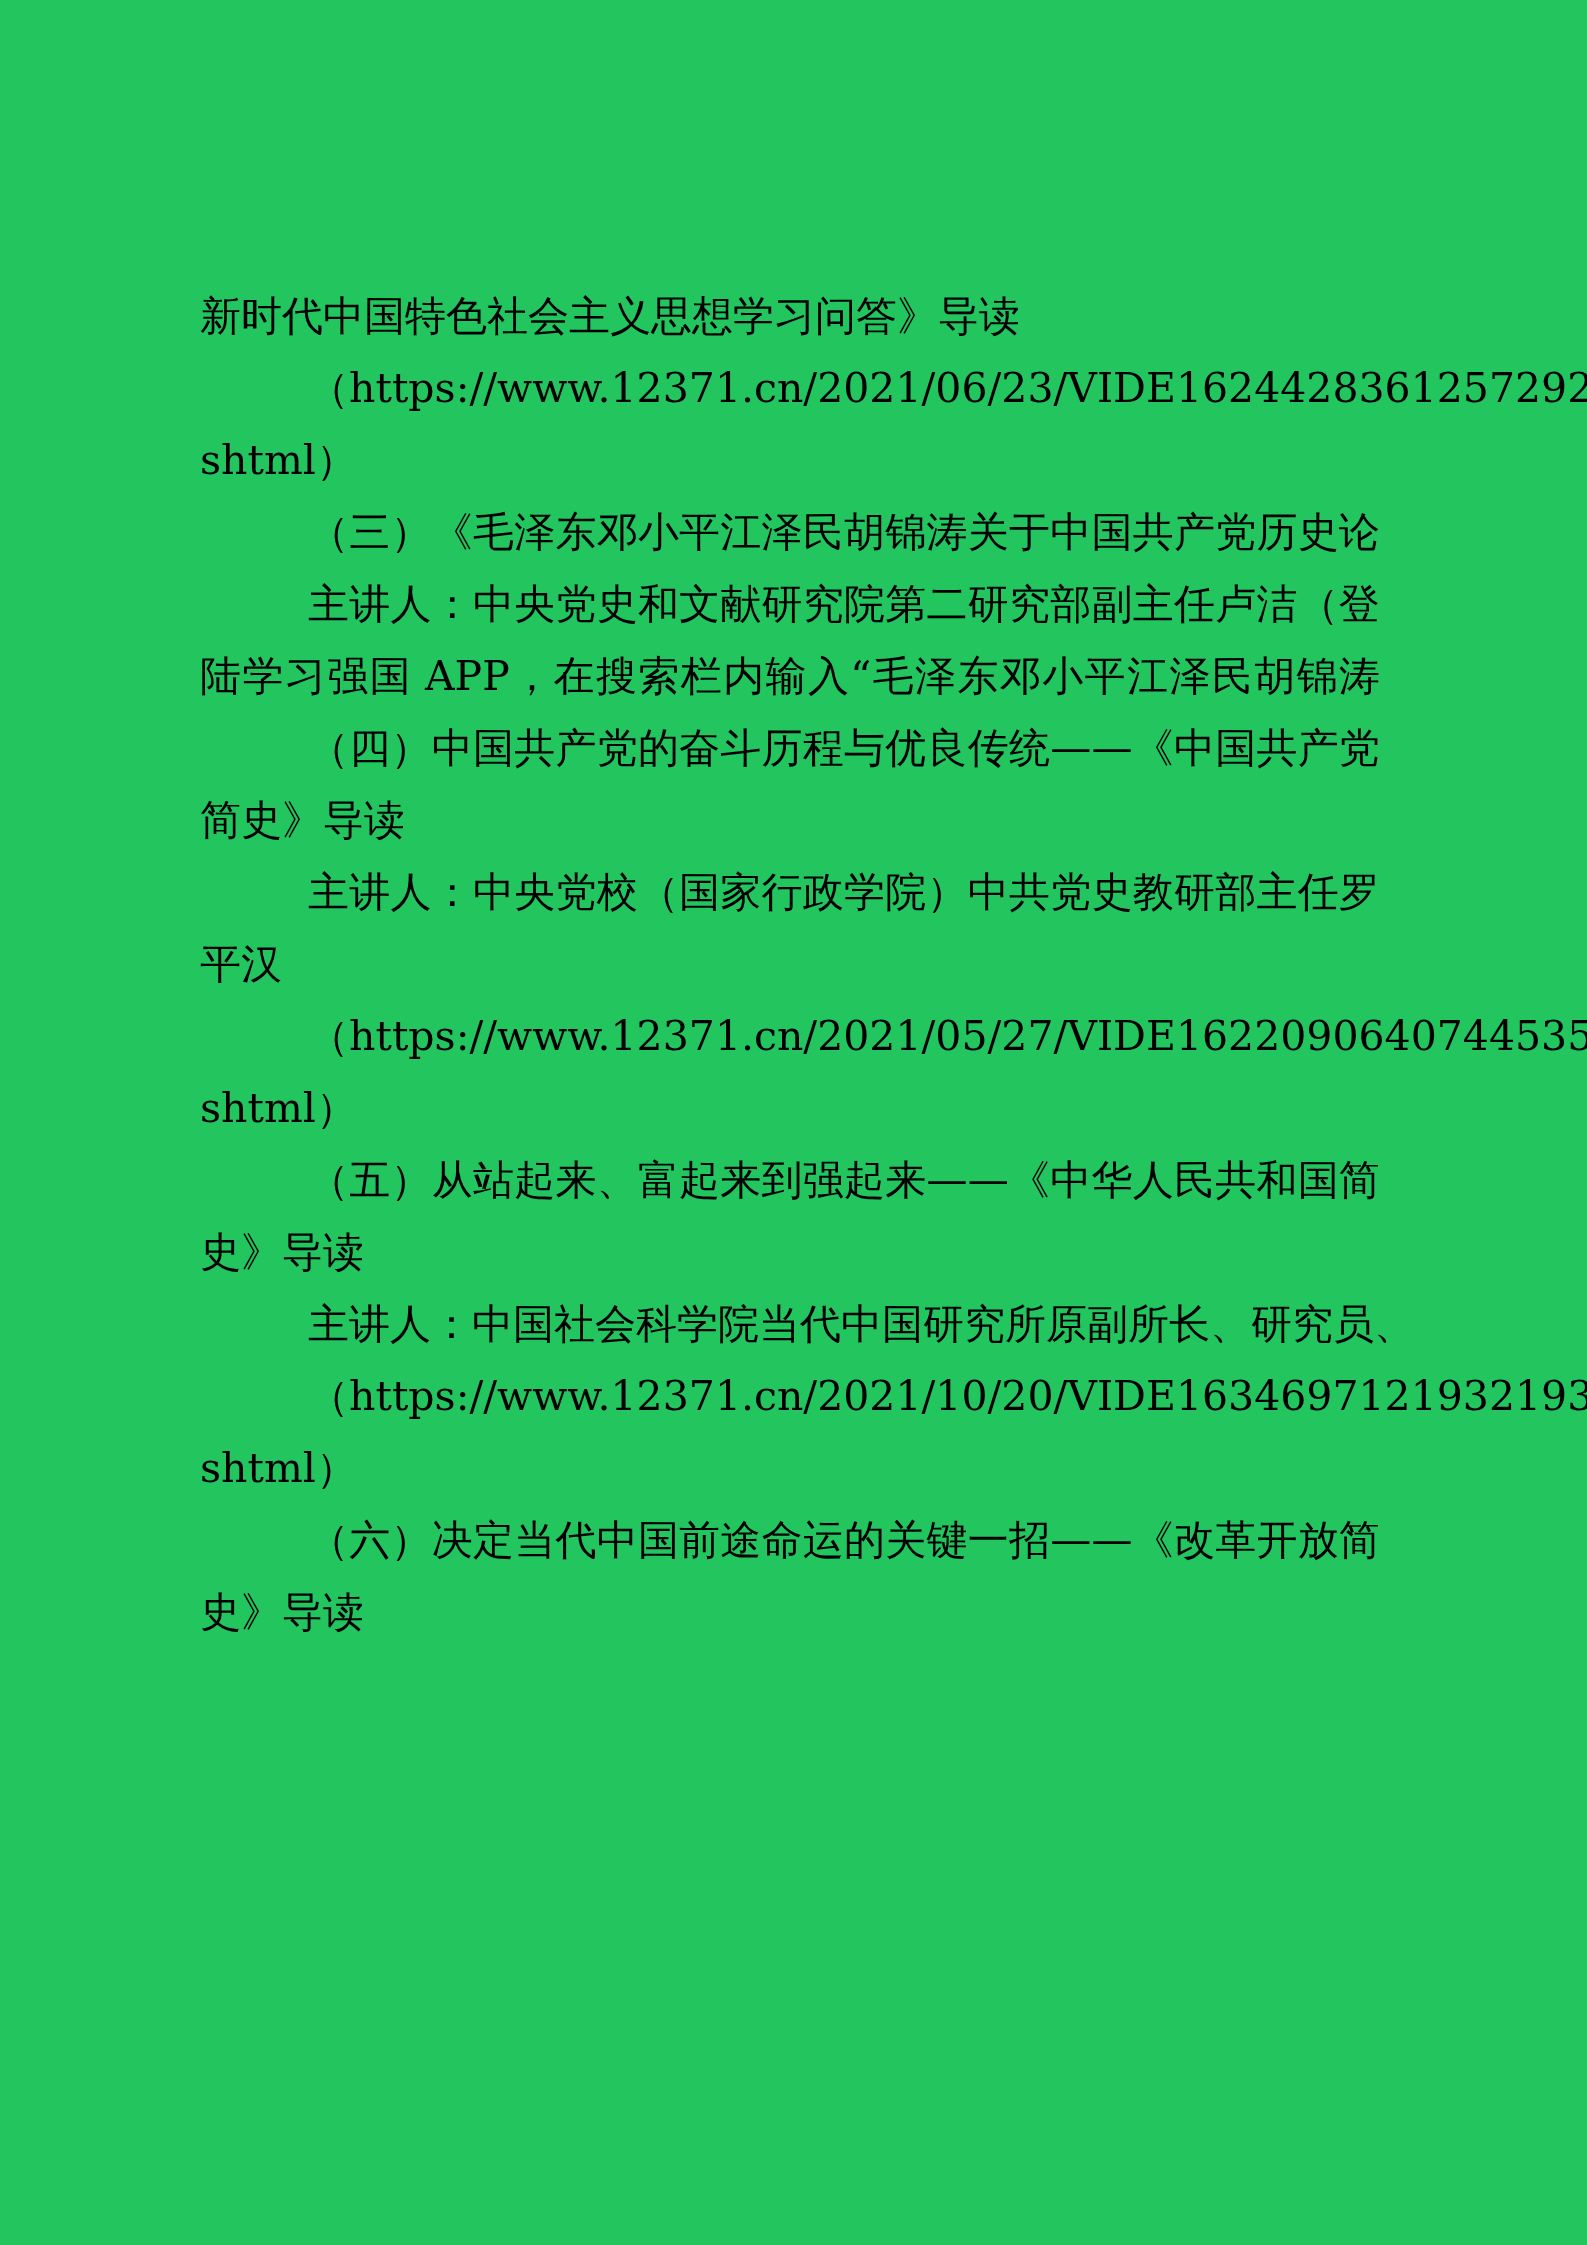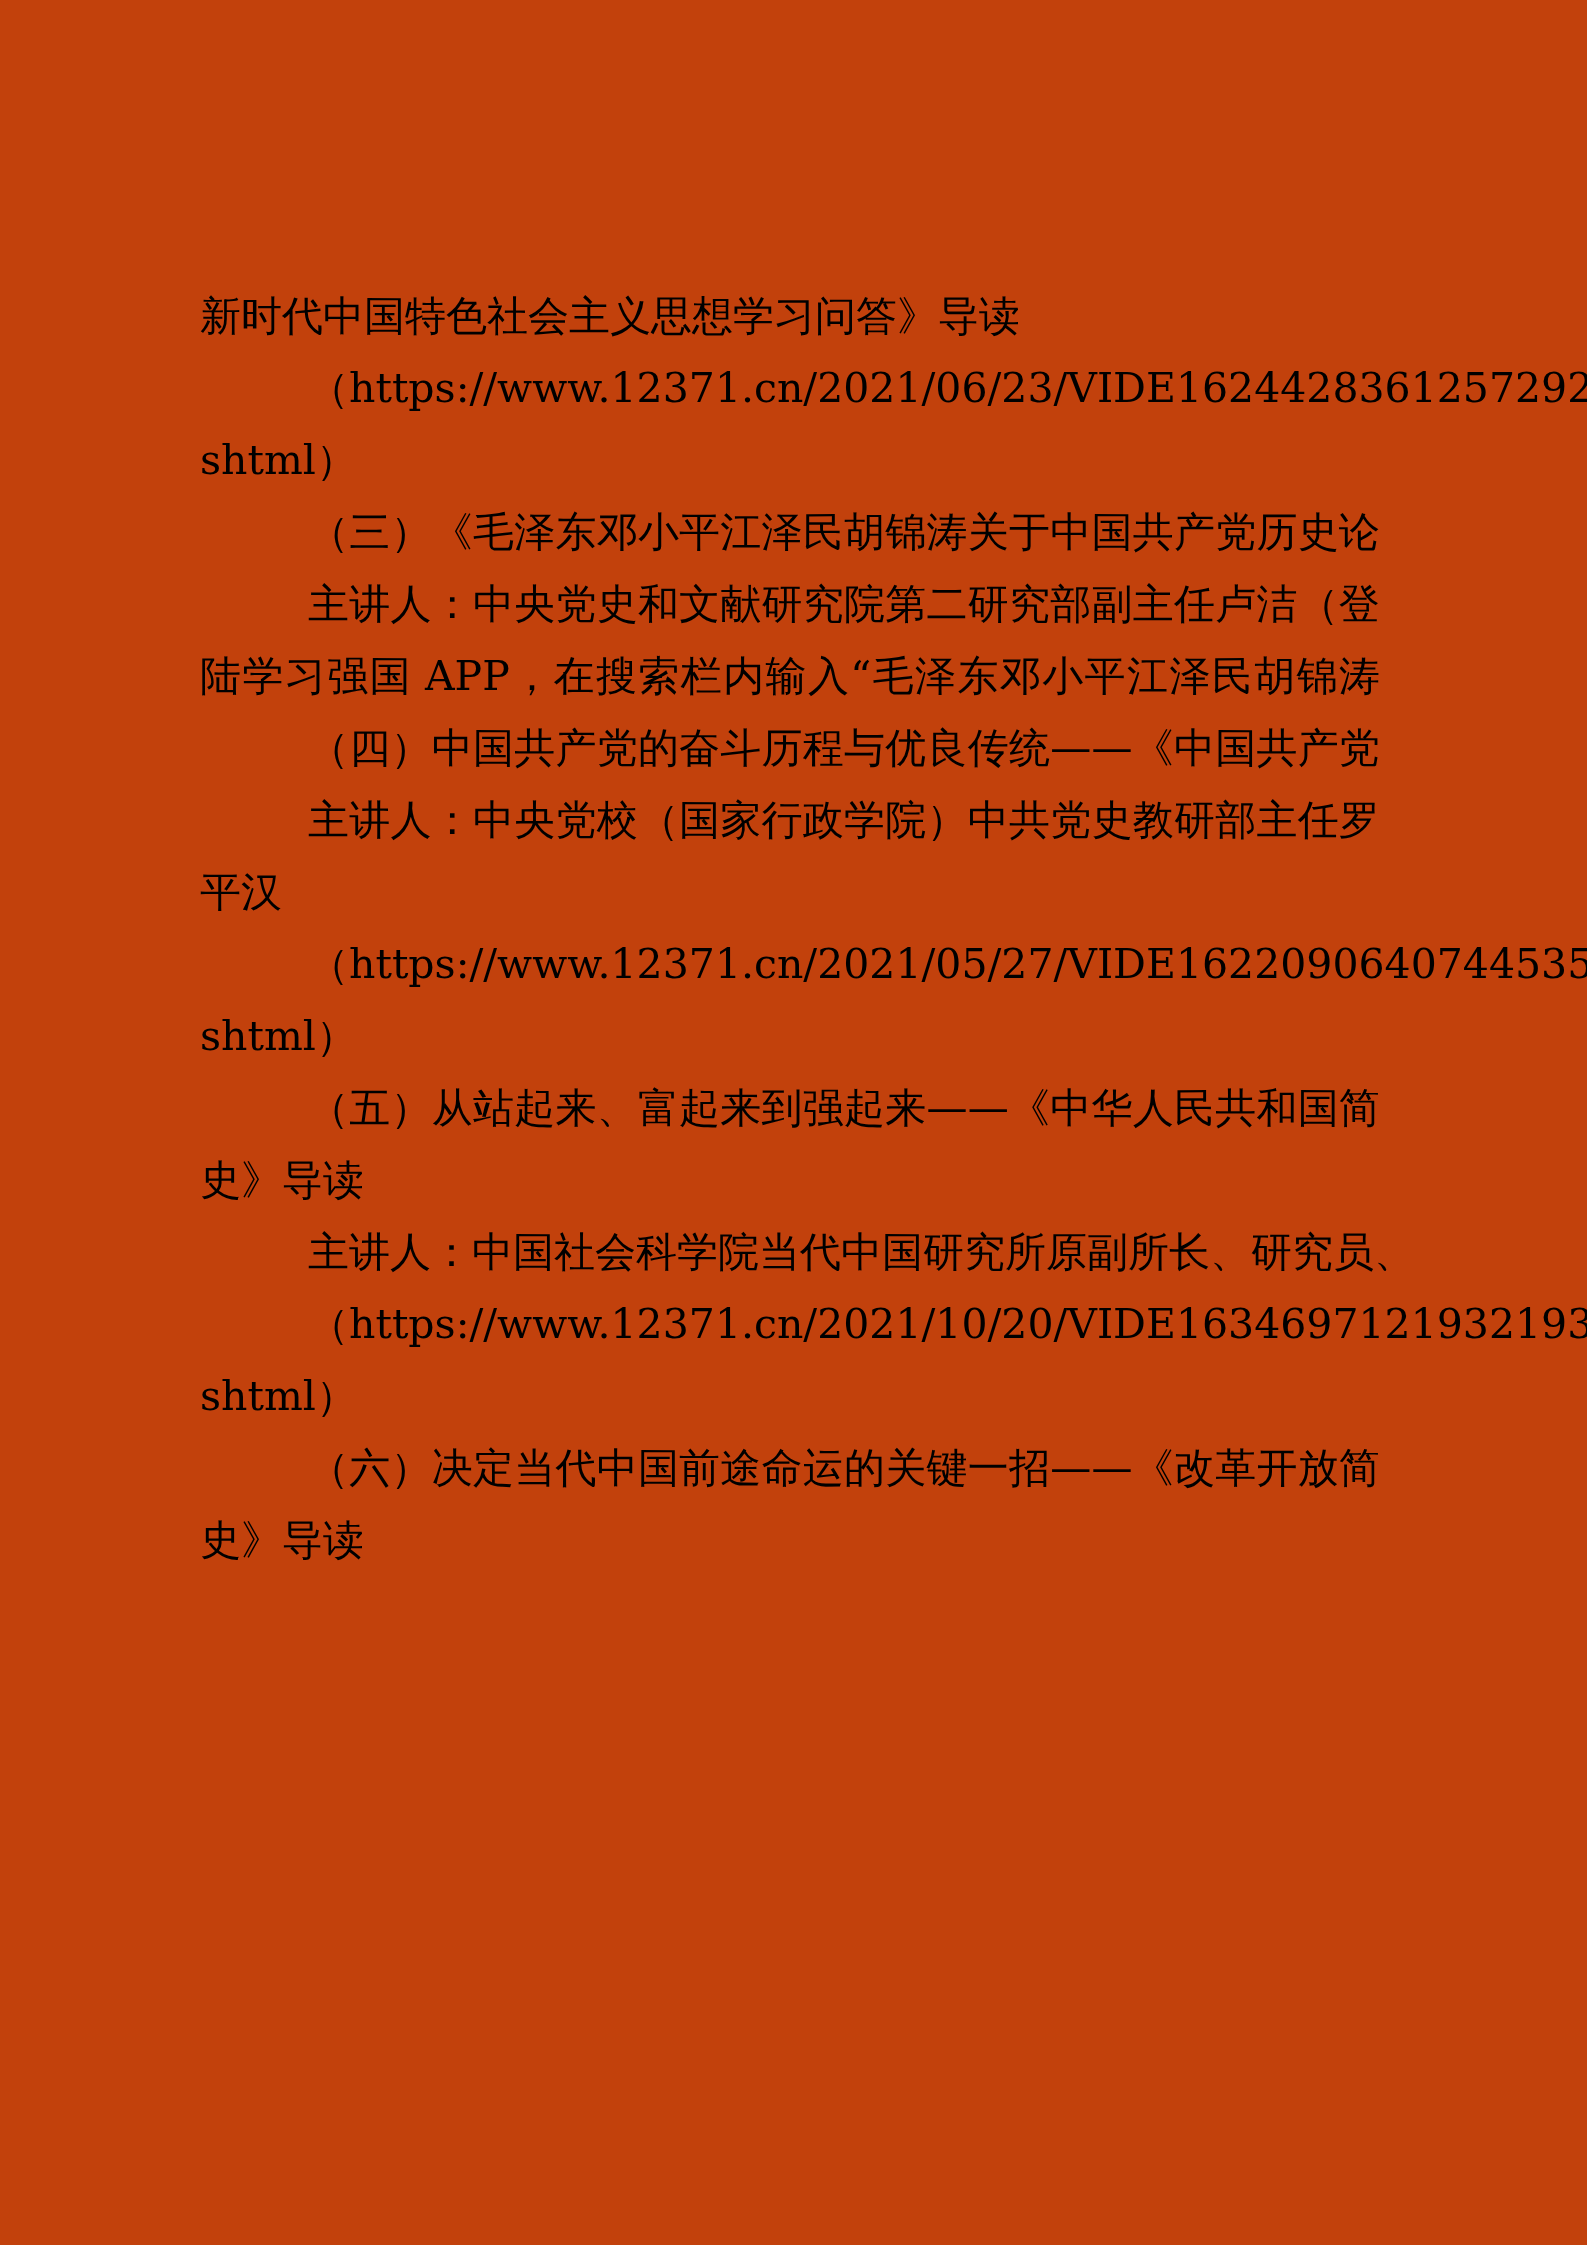--- a/index.html
+++ b/index.html
@@ -4,21 +4,21 @@
 <style>
   html, body {
     margin: 0;
     padding: 0;
     background: #ffffff;
   }
   .page {
     position: relative;
     width: 1587px;
     height: 2245px;
-    background: #c2410c;
+    background: #22c55e;
     box-sizing: border-box;
     padding: 280px 207px 0 200px;
     overflow: hidden;
     font-family: "DejaVu Serif", "Liberation Serif", serif;
     color: #000000;
   }
   .line {
     height: 72px;
     line-height: 72px;
     font-size: 41px;
@@ -43,20 +43,21 @@
 
 <div class="page">
   <div id="text-body">
       <div class="line">新时代中国特色社会主义思想学习问答》导读</div>
       <div class="line justify indent"><span>（</span><span>https://www.12371.cn/2021/06/23/VIDE1624428361257292.</span></div>
       <div class="line">shtml）</div>
       <div class="line justify indent"><span>（</span><span>三</span><span>）</span><span>《</span><span>毛</span><span>泽</span><span>东</span><span>邓</span><span>小</span><span>平</span><span>江</span><span>泽</span><span>民</span><span>胡</span><span>锦</span><span>涛</span><span>关</span><span>于</span><span>中</span><span>国</span><span>共</span><span>产</span><span>党</span><span>历</span><span>史</span><span>论</span></div>
       <div class="line justify indent"><span>主</span><span>讲</span><span>人</span><span>：</span><span>中</span><span>央</span><span>党</span><span>史</span><span>和</span><span>文</span><span>献</span><span>研</span><span>究</span><span>院</span><span>第</span><span>二</span><span>研</span><span>究</span><span>部</span><span>副</span><span>主</span><span>任</span><span>卢</span><span>洁</span><span>（</span><span>登</span></div>
       <div class="line justify"><span>陆</span><span>学</span><span>习</span><span>强</span><span>国</span><span> APP</span><span>，</span><span>在</span><span>搜</span><span>索</span><span>栏</span><span>内</span><span>输</span><span>入</span><span>“</span><span>毛</span><span>泽</span><span>东</span><span>邓</span><span>小</span><span>平</span><span>江</span><span>泽</span><span>民</span><span>胡</span><span>锦</span><span>涛</span></div>
       <div class="line justify indent"><span>（</span><span>四</span><span>）</span><span>中</span><span>国</span><span>共</span><span>产</span><span>党</span><span>的</span><span>奋</span><span>斗</span><span>历</span><span>程</span><span>与</span><span>优</span><span>良</span><span>传</span><span>统</span><span>—</span><span>—</span><span>《</span><span>中</span><span>国</span><span>共</span><span>产</span><span>党</span></div>
+      <div class="line">简史》导读</div>
       <div class="line justify indent"><span>主</span><span>讲</span><span>人</span><span>：</span><span>中</span><span>央</span><span>党</span><span>校</span><span>（</span><span>国</span><span>家</span><span>行</span><span>政</span><span>学</span><span>院</span><span>）</span><span>中</span><span>共</span><span>党</span><span>史</span><span>教</span><span>研</span><span>部</span><span>主</span><span>任</span><span>罗</span></div>
       <div class="line">平汉</div>
       <div class="line justify indent"><span>（</span><span>https://www.12371.cn/2021/05/27/VIDE1622090640744535.</span></div>
       <div class="line">shtml）</div>
       <div class="line justify indent"><span>（</span><span>五</span><span>）</span><span>从</span><span>站</span><span>起</span><span>来</span><span>、</span><span>富</span><span>起</span><span>来</span><span>到</span><span>强</span><span>起</span><span>来</span><span>—</span><span>—</span><span>《</span><span>中</span><span>华</span><span>人</span><span>民</span><span>共</span><span>和</span><span>国</span><span>简</span></div>
       <div class="line">史》导读</div>
       <div class="line justify indent"><span>主</span><span>讲</span><span>人</span><span>：</span><span>中</span><span>国</span><span>社</span><span>会</span><span>科</span><span>学</span><span>院</span><span>当</span><span>代</span><span>中</span><span>国</span><span>研</span><span>究</span><span>所</span><span>原</span><span>副</span><span>所</span><span>长</span><span>、</span><span>研</span><span>究</span><span>员</span><span>、</span></div>
       <div class="line justify indent"><span>（</span><span>https://www.12371.cn/2021/10/20/VIDE1634697121932193.</span></div>
       <div class="line">shtml）</div>
       <div class="line justify indent"><span>（</span><span>六</span><span>）</span><span>决</span><span>定</span><span>当</span><span>代</span><span>中</span><span>国</span><span>前</span><span>途</span><span>命</span><span>运</span><span>的</span><span>关</span><span>键</span><span>一</span><span>招</span><span>—</span><span>—</span><span>《</span><span>改</span><span>革</span><span>开</span><span>放</span><span>简</span></div>

